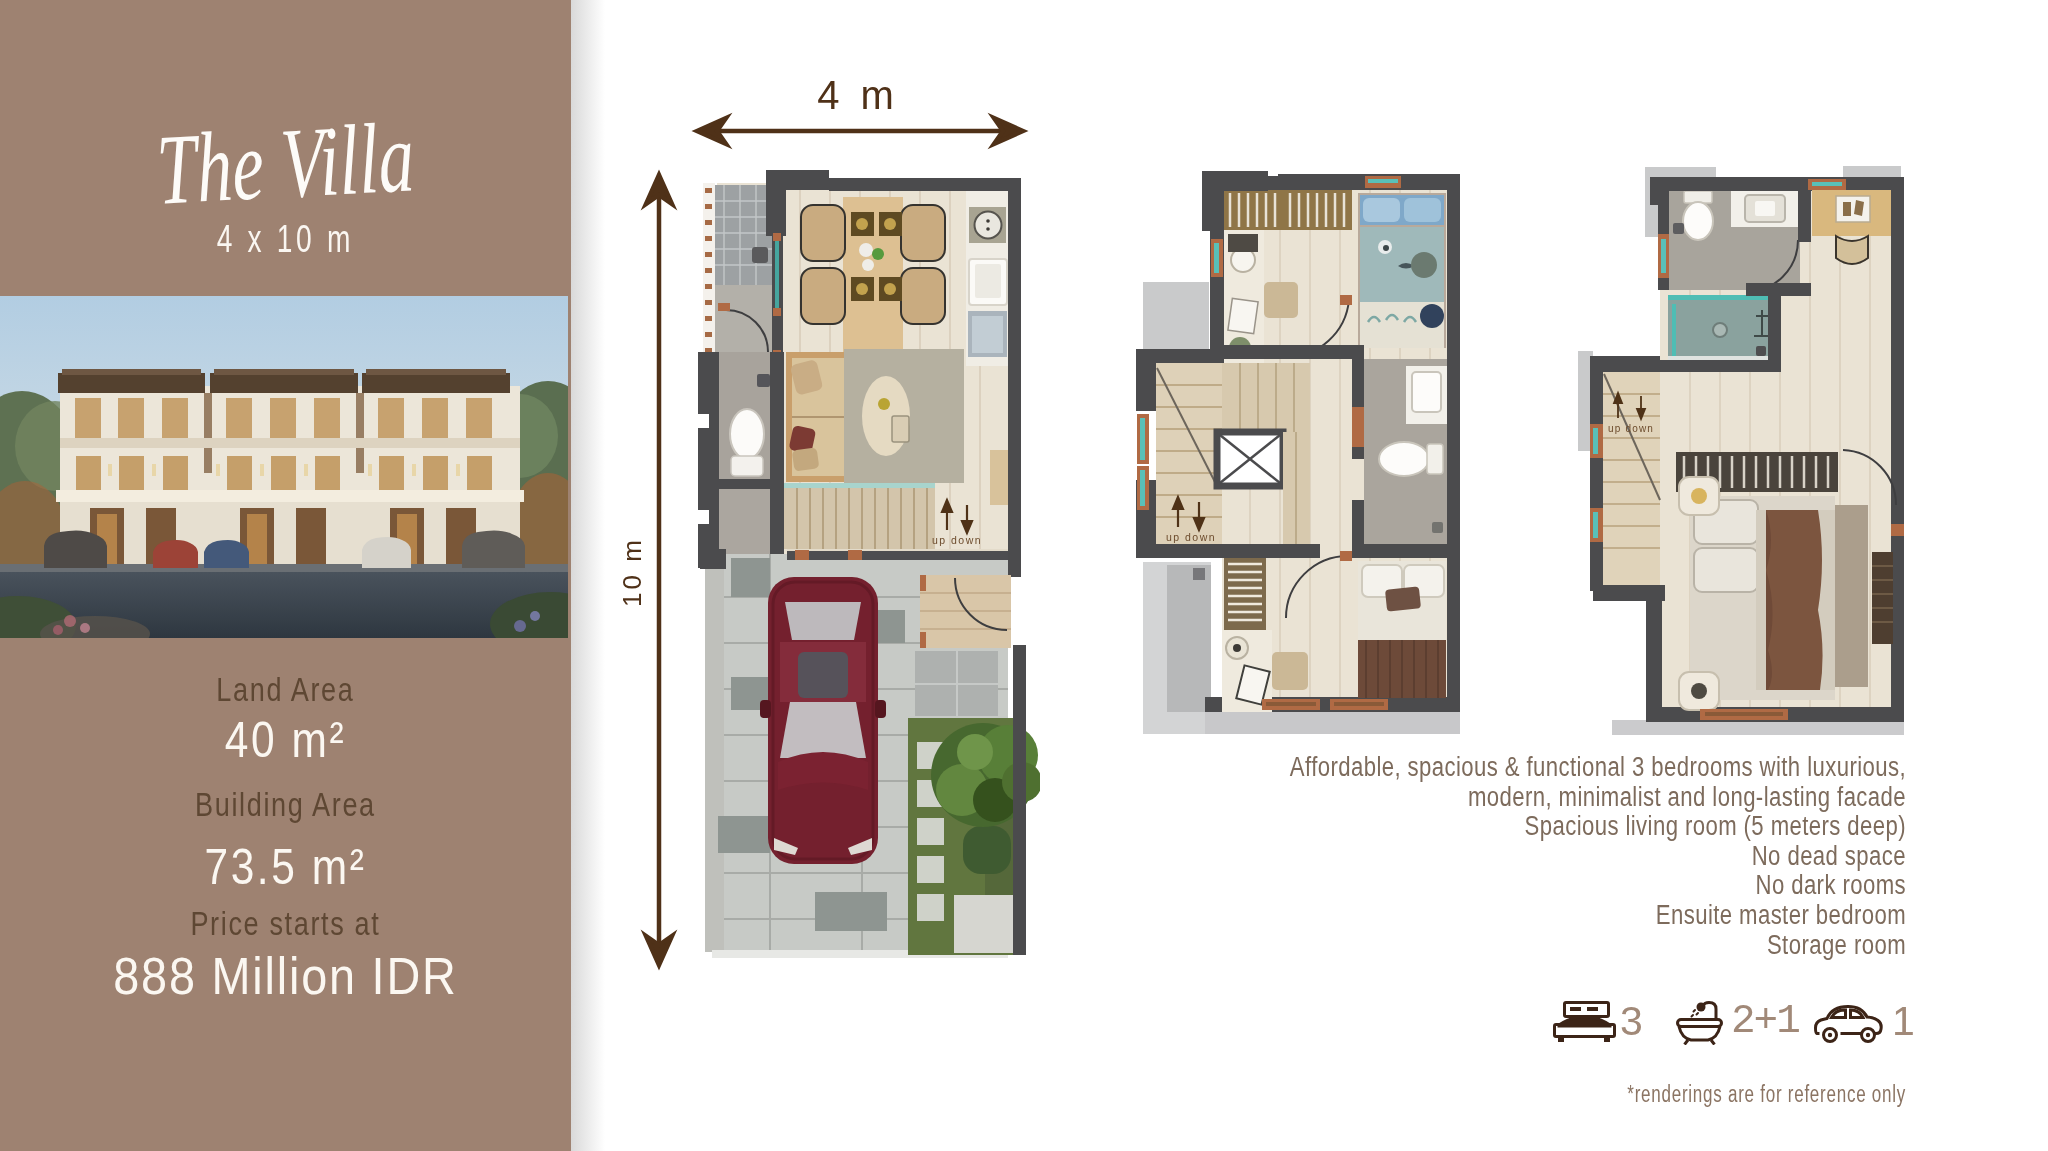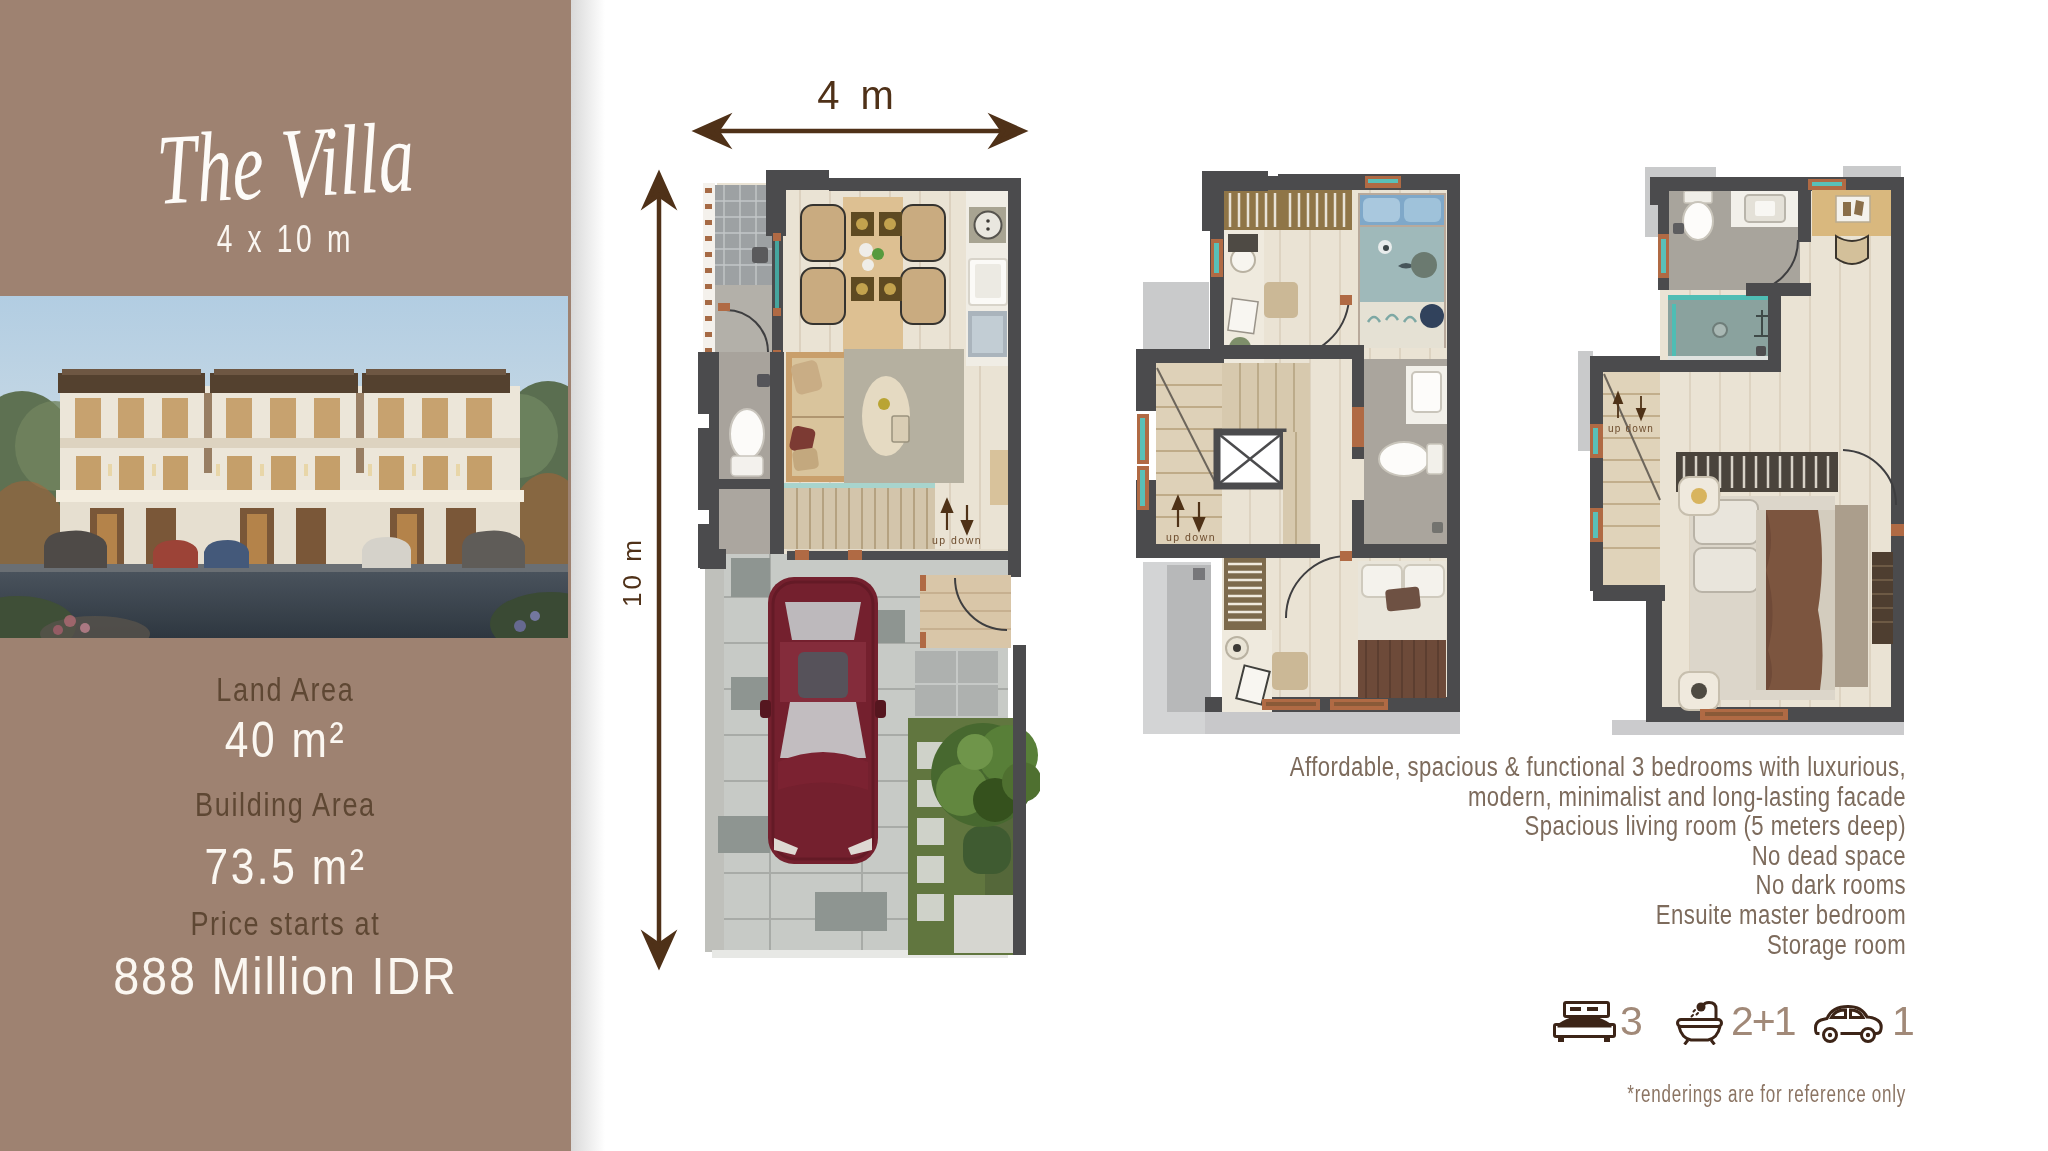--- a/index.html
+++ b/index.html
@@ -820,21 +820,21 @@
 <path d="M40 19 L40 9 Q40 2.5 33 2.5 Q28.5 2.5 27 5.5"></path>
 <circle cx="25" cy="7" r="4.5" fill="#3c2417" stroke="none"></circle>
 <g stroke="#3c2417" stroke-width="2" stroke-linecap="round">
 <line x1="19" y1="10" x2="17.5" y2="11.5"></line>
           <line x1="22" y1="13" x2="20.5" y2="14.5"></line>
           <line x1="17" y1="15" x2="15.5" y2="16.5"></line>
 </g>
 </g>
 </svg>
 
-<div class="abs" style="left:191px;top:3px;font-size:41px;letter-spacing:-2px;color:#a18978;">2+1</div>
+<div class="abs" style="left:191px;top:3px;font-size:41px;letter-spacing:-2px;color:#a18978;font-family:Liberation Mono, monospace;">2+1</div>
 
 <svg class="abs" style="left:274px;top:9px;" width="69" height="40" viewBox="0 0 69 40">
 <g stroke="#3c2417" fill="none" stroke-width="3">
 <path d="M5.5 29.5 L3 29.5 Q1.5 29 1.5 24 Q1.5 18 7 16 L13 14.5 Q18 2.5 34 2.5 Q48 2.5 53 13 Q60 13.5 64 16.5 Q68 19.5 67 25 Q66.5 29.5 62 29.5 L59.5 29.5"></path>
 <path d="M26.5 29.5 L48.5 29.5"></path>
 <path d="M17.5 13.5 Q21.5 6 30 6 L31.5 6 L31.5 13.5 Z"></path>
 <path d="M36.5 6 Q45.5 6 49 13.5 L36.5 13.5 Z"></path>
 <circle cx="16" cy="31" r="6.5"></circle>
 <circle cx="54" cy="31" r="6.5"></circle>
 <circle cx="16" cy="31" r="2.2" fill="#3c2417" stroke="none"></circle>

